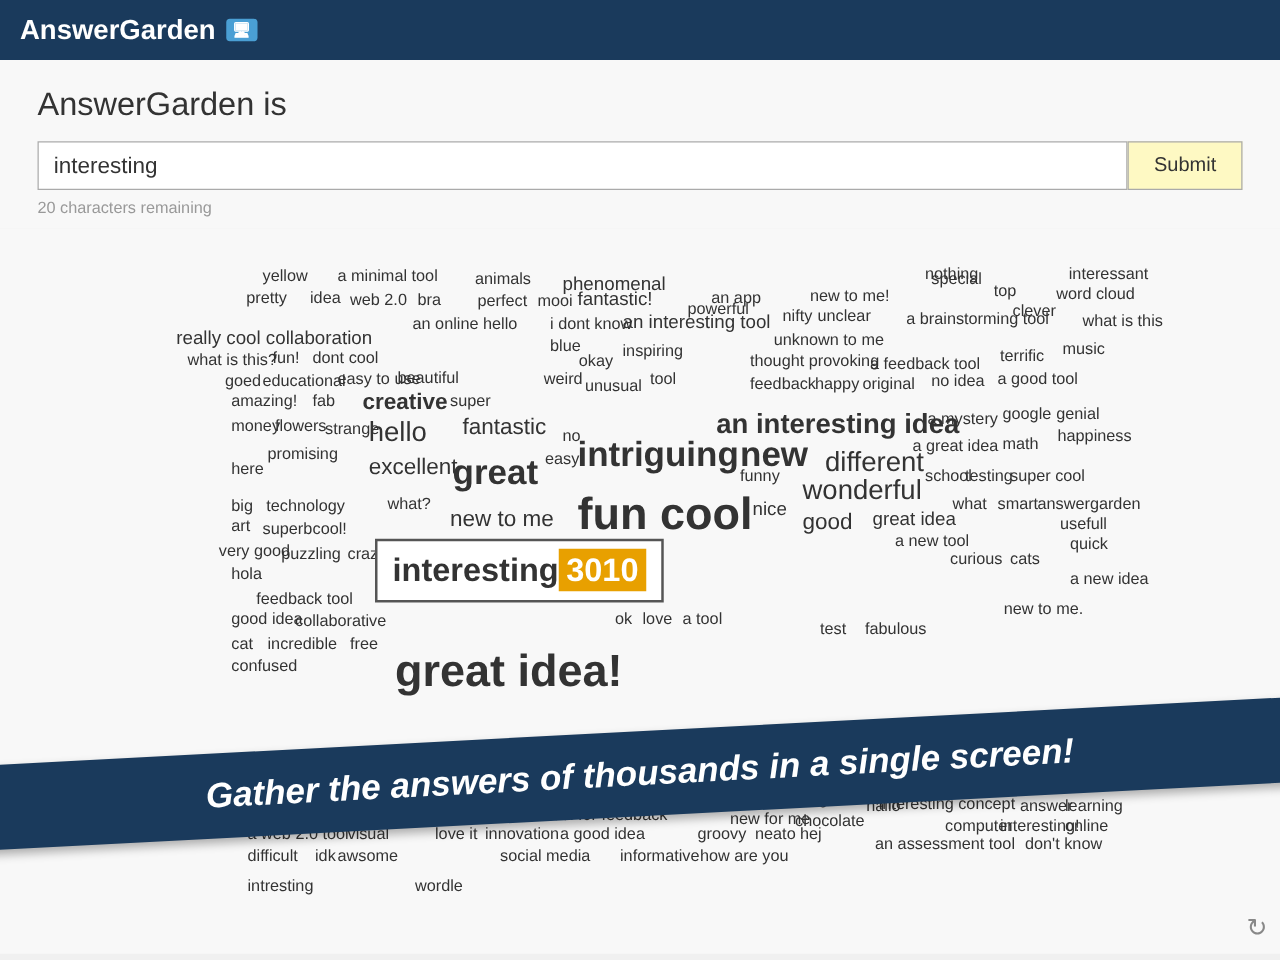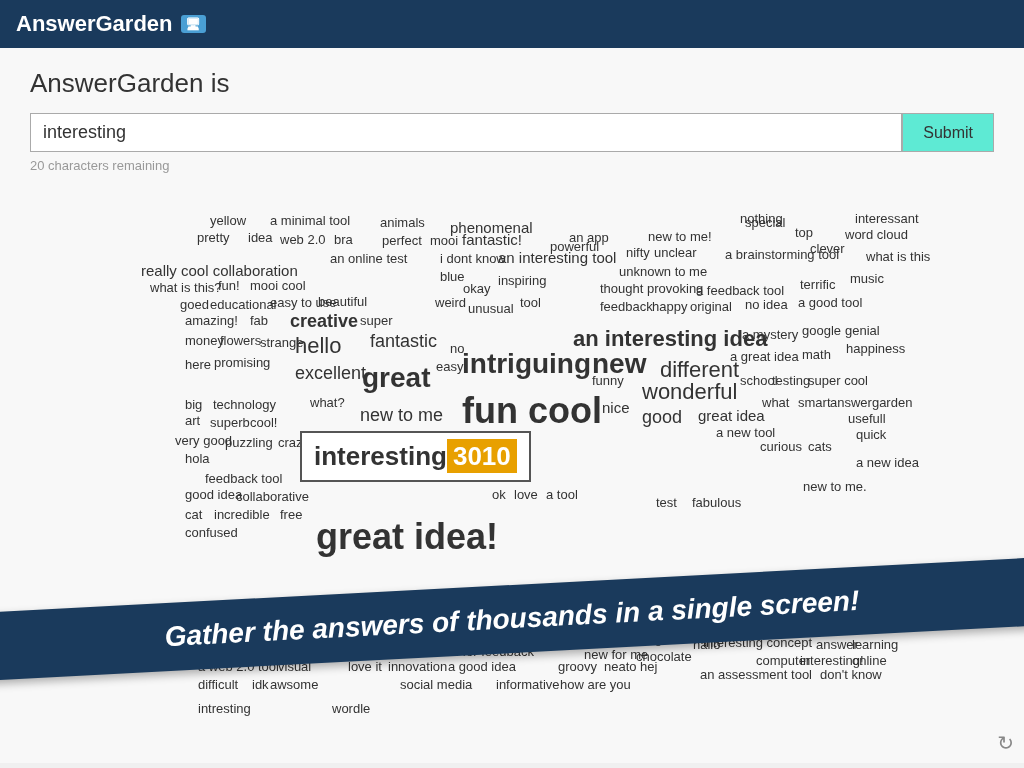--- a/index.html
+++ b/index.html
@@ -47,21 +47,21 @@
     }
     #answer-input {
       flex: 1;
       border: 1px solid #aaa;
       padding: 8px 12px;
       font-size: 18px;
       color: #333;
       outline: none;
     }
     #submit-btn {
-      background: #5eead4;
+      background: #fef9c3;
       border: 1px solid #aaa;
       padding: 8px 20px;
       font-size: 16px;
       color: #333;
       cursor: pointer;
       white-space: nowrap;
     }
     #char-remaining {
       font-size: 13px;
       color: #999;
@@ -188,31 +188,31 @@
     <span class="word size-sm" style="left: 382px; top: 50px;">perfect</span>
     <span class="word size-sm" style="left: 430px; top: 50px;">mooi</span>
     <span class="word size-md" style="left: 462px; top: 48px;">fantastic!</span>
     <span class="word size-sm" style="left: 569px; top: 47px;">an app</span>
     <span class="word size-sm" style="left: 648px; top: 46px;">new to me!</span>
     <span class="word size-sm" style="left: 626px; top: 62px;">nifty</span>
     <span class="word size-sm" style="left: 654px; top: 62px;">unclear</span>
     <span class="word size-sm" style="left: 725px; top: 64px;">a brainstorming tool</span>
     <span class="word size-sm" style="left: 866px; top: 66px;">what is this</span>
     <span class="word size-md" style="left: 141px; top: 79px;">really cool collaboration</span>
-    <span class="word size-sm" style="left: 330px; top: 68px;">an online test</span>
+    <span class="word size-sm" style="left: 330px; top: 68px;">an online hello</span>
     <span class="word size-sm" style="left: 440px; top: 68px;">i dont know</span>
     <span class="word size-md" style="left: 498px; top: 66px;">an interesting tool</span>
     <span class="word size-sm" style="left: 619px; top: 81px;">unknown to me</span>
     <span class="word size-sm" style="left: 600px; top: 98px;">thought provoking</span>
     <span class="word size-sm" style="left: 696px; top: 100px;">a feedback tool</span>
     <span class="word size-sm" style="left: 800px; top: 94px;">terrific</span>
     <span class="word size-sm" style="left: 850px; top: 88px;">music</span>
     <span class="word size-sm" style="left: 150px; top: 97px;">what is this?</span>
     <span class="word size-sm" style="left: 218px; top: 95px;">fun!</span>
-    <span class="word size-sm" style="left: 250px; top: 95px;">mooi cool</span>
+    <span class="word size-sm" style="left: 250px; top: 95px;">dont cool</span>
     <span class="word size-sm" style="left: 440px; top: 86px;">blue</span>
     <span class="word size-sm" style="left: 463px; top: 98px;">okay</span>
     <span class="word size-sm" style="left: 498px; top: 90px;">inspiring</span>
     <span class="word size-sm" style="left: 600px; top: 116px;">feedback</span>
     <span class="word size-sm" style="left: 652px; top: 116px;">happy</span>
     <span class="word size-sm" style="left: 690px; top: 116px;">original</span>
     <span class="word size-sm" style="left: 745px; top: 114px;">no idea</span>
     <span class="word size-sm" style="left: 798px; top: 112px;">a good tool</span>
     <span class="word size-sm" style="left: 180px; top: 114px;">goed</span>
     <span class="word size-sm" style="left: 210px; top: 114px;">educational</span>
@@ -234,21 +234,21 @@
     <span class="word size-sm" style="left: 260px; top: 152px;">strange</span>
     <span class="word size-xl" style="left: 295px; top: 150px;">hello</span>
     <span class="word size-lg" style="left: 370px; top: 148px;">fantastic</span>
     <span class="word size-sm" style="left: 450px; top: 158px;">no</span>
     <span class="word size-xxl bold" style="left: 462px; top: 164px;">intriguing</span>
     <span class="word size-xxl bold" style="left: 592px; top: 164px;">new</span>
     <span class="word size-xl" style="left: 660px; top: 174px;">different</span>
     <span class="word size-sm" style="left: 730px; top: 166px;">a great idea</span>
     <span class="word size-sm" style="left: 802px; top: 164px;">math</span>
     <span class="word size-sm" style="left: 846px; top: 158px;">happiness</span>
-    <span class="word size-sm" style="left: 185px; top: 174px; text-align: center;">here</span>
+    <span class="word size-sm" style="left: 185px; top: 184px; text-align: center;">here</span>
     <span class="word size-sm" style="left: 214px; top: 172px;">promising</span>
     <span class="word size-lg" style="left: 295px; top: 180px;">excellent</span>
     <span class="word size-xxl bold" style="left: 362px; top: 178px;">great</span>
     <span class="word size-sm" style="left: 436px; top: 176px;">easy</span>
     <span class="word size-sm" style="left: 592px; top: 190px;">funny</span>
     <span class="word size-xl" style="left: 642px; top: 196px;">wonderful</span>
     <span class="word size-sm" style="left: 740px; top: 190px;">school</span>
     <span class="word size-sm" style="left: 772px; top: 190px;">testing</span>
     <span class="word size-sm" style="left: 808px; top: 190px;">super cool</span>
     <span class="word size-xxxl bold" style="left: 462px; top: 206px;">fun cool</span>

